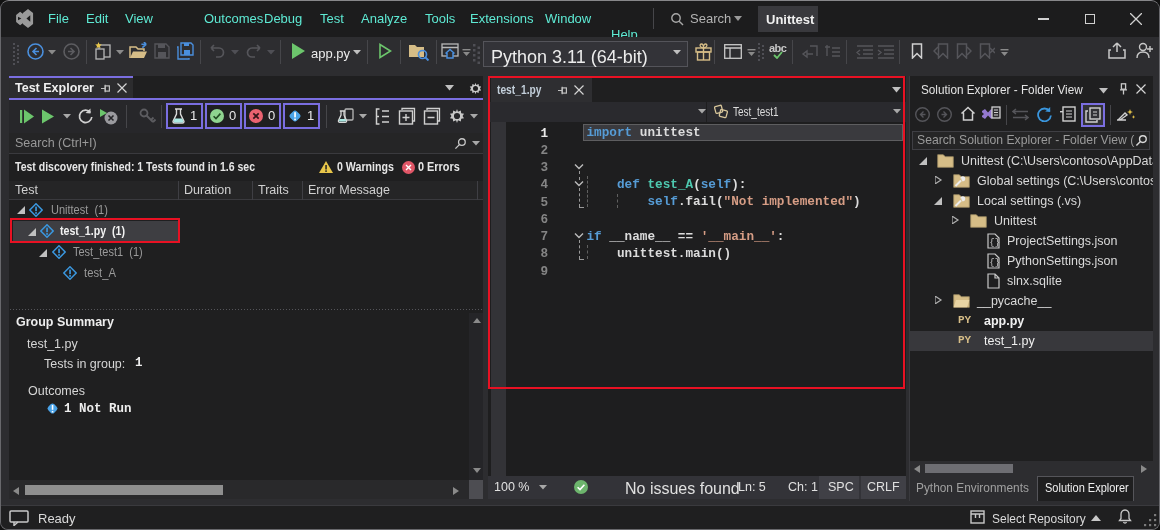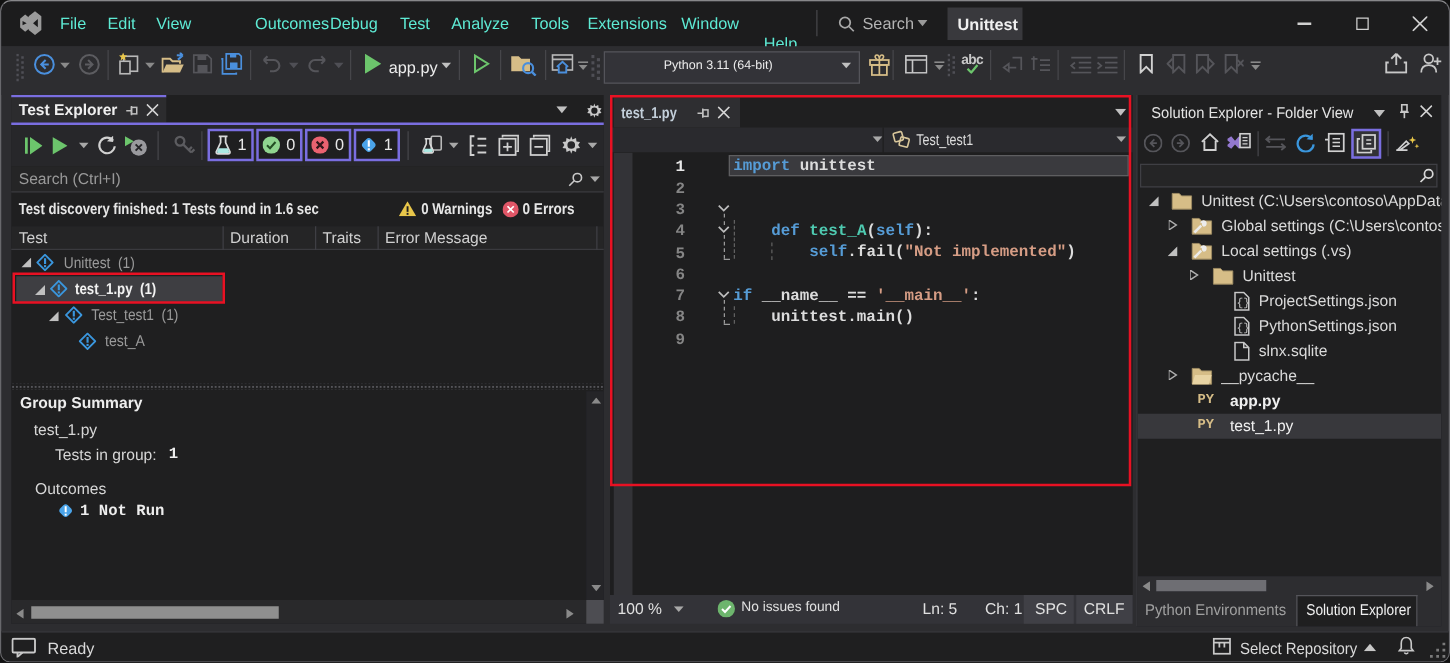--- a/index.html
+++ b/index.html
@@ -169,21 +169,21 @@
           <rect x="0" y="5" width="2.5" height="2.5"></rect>
           <rect x="4.5" y="7.5" width="2.5" height="2.5"></rect>
           <rect x="0" y="10" width="2.5" height="2.5"></rect>
           <rect x="4.5" y="12.5" width="2.5" height="2.5"></rect>
           <rect x="0" y="15" width="2.5" height="2.5"></rect>
           <rect x="4.5" y="17.5" width="2.5" height="2.5"></rect>
         </g>
     </svg>
 
     <div class="abs" style="left:482px;top:4px;width:205px;height:26px;background:#333338;border:1px solid #54545a;"></div>
-    <span class="abs txt" style="left:490px;top:10px;font-size:10px;color:#ececec;margin-left:40px;">Python 3.11 (64-bit)</span>
+    <span class="abs txt" style="left:490px;top:10px;font-size:18px;color:#ececec;">Python 3.11 (64-bit)</span>
     <svg class="abs" style="left:672px;top:13px;" width="8" height="5" viewBox="0 0 8 5">
         <path d="M0 0 L8 0 L4 4.5 Z" fill="#c0c0c0"></path>
       </svg>
 
     <svg class="abs" style="left:694px;top:6px;" width="17" height="18" viewBox="0 0 17 18">
       <rect x="1" y="5" width="15" height="4" fill="none" stroke="#d6bd87" stroke-width="1.4"></rect>
       <rect x="2.5" y="9" width="12" height="8" fill="none" stroke="#d6bd87" stroke-width="1.4"></rect>
       <line x1="8.5" y1="5" x2="8.5" y2="17" stroke="#d6bd87" stroke-width="1.4"></line>
       <path d="M8.5 5 C5 5 4 1 6.5 1 C8.5 1 8.5 5 8.5 5 C8.5 5 8.5 1 10.5 1 C13 1 12 5 8.5 5 Z" fill="none" stroke="#d6bd87" stroke-width="1.3"></path>
     </svg>
@@ -557,21 +557,21 @@
 
   <div class="abs" style="left:487px;top:475px;width:418px;height:23px;background:#333338;"></div>
   <span class="abs txt" style="left:493px;top:479px;font-size:12.5px;color:#e0e0e0;">100 %</span>
   <svg class="abs" style="left:538px;top:484px;" width="8" height="5" viewBox="0 0 8 5">
       <path d="M0 0 L8 0 L4 4.5 Z" fill="#a8a8a8"></path>
     </svg>
   <svg class="abs" style="left:573px;top:479px;" width="14" height="14" viewBox="0 0 14 14">
     <circle cx="7" cy="7" r="7" fill="#6db56d"></circle>
     <path d="M3.6 7.2 L6 9.6 L10.4 4.8" stroke="#ffffff" stroke-width="1.6" fill="none"></path>
   </svg>
-  <span class="abs txt" style="left:592px;top:479px;font-size:11px;color:#e0e0e0;">No issues found</span>
+  <span class="abs txt" style="left:624px;top:479px;font-size:16px;color:#e0e0e0;">No issues found</span>
   <span class="abs txt" style="left:737px;top:479px;font-size:12.5px;color:#e0e0e0;">Ln: 5</span>
   <span class="abs txt" style="left:787px;top:479px;font-size:12.5px;color:#e0e0e0;">Ch: 1</span>
   <div class="abs" style="left:818px;top:475px;width:40px;height:23px;background:#404046;"></div>
   <span class="abs txt" style="left:827px;top:479px;font-size:12.5px;color:#e0e0e0;">SPC</span>
   <div class="abs" style="left:860px;top:475px;width:45px;height:23px;background:#404046;"></div>
   <span class="abs txt" style="left:866px;top:479px;font-size:12.5px;color:#e0e0e0;">CRLF</span>
 
   <div class="abs" style="left:487px;top:75px;width:417px;height:313px;border:2.5px solid #e81123;"></div>
 
   <div class="abs" style="left:908px;top:75px;width:244px;height:425px;background:#1f1f20;border-left:1px solid #3a3a3e;"></div>
@@ -624,20 +624,21 @@
     </svg>
     <div class="abs" style="left:200px;top:4px;width:1px;height:20px;background:#46464a;"></div>
     <svg class="abs" style="left:206px;top:6px;" width="20" height="16" viewBox="0 0 20 16">
       <path d="M1 13 L10 13 M2 13 L9 6 L11 8 L4 13" fill="none" stroke="#d0d0d0" stroke-width="1.4"></path>
       <path d="M14 2 L14.8 4.2 L17 5 L14.8 5.8 L14 8 L13.2 5.8 L11 5 L13.2 4.2 Z" fill="#e8c64a"></path>
       <path d="M17.5 8 L18 9.4 L19.4 9.9 L18 10.4 L17.5 11.8 L17 10.4 L15.6 9.9 L17 9.4 Z" fill="#e8c64a"></path>
     </svg>
   </div>
 
   <div class="abs" style="left:911px;top:130px;width:238px;height:19px;background:#252526;border:1px solid #3f3f44;"></div>
+  <span class="abs txt" style="left:916px;top:132px;font-size:12.2px;color:#9a9a9a;">Search Solution Explorer - Folder View (</span>
   <svg class="abs" style="left:1134px;top:133px;" width="13" height="13" viewBox="0 0 14 14">
     <circle cx="8.5" cy="5.5" r="3.6" fill="none" stroke="#d8d8d8" stroke-width="1.5"></circle>
     <line x1="5.8" y1="8.2" x2="1.5" y2="12.5" stroke="#d8d8d8" stroke-width="1.5"></line>
   </svg>
   <div id="setree" class="abs" style="left:909px;top:150px;width:243px;height:210px;font-size:12.5px;color:#dadada;overflow:hidden;">
 
     <svg class="abs" style="left:9px;top:6px;" width="8" height="8" viewBox="0 0 8 8">
         <path d="M8 0 V8 H0 Z" fill="#c0c0c0"></path>
       </svg>
     <svg class="abs" style="left:27px;top:3px;" width="17" height="14" viewBox="0 0 17 14">

